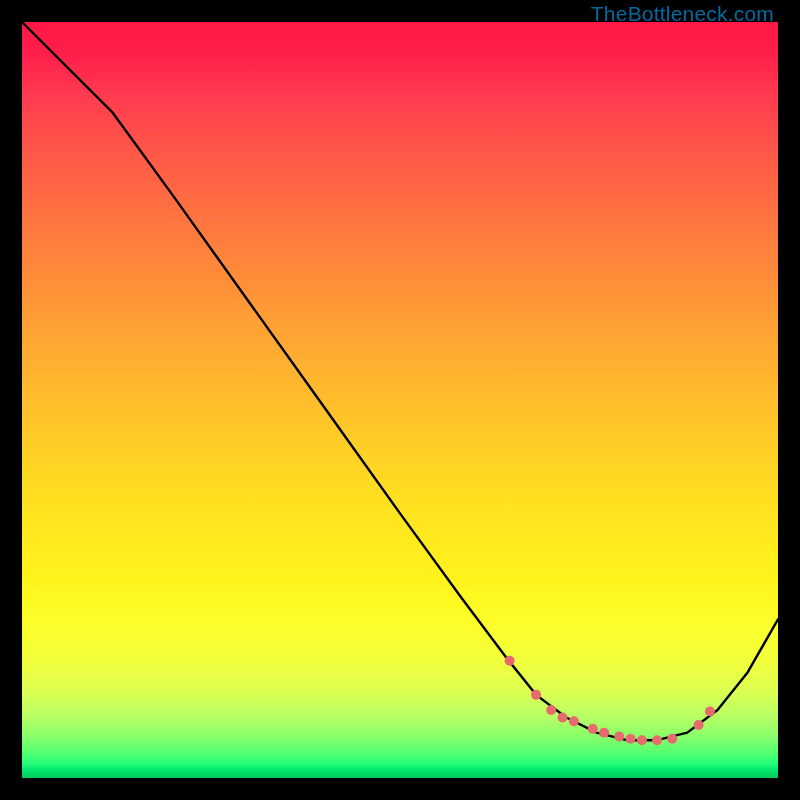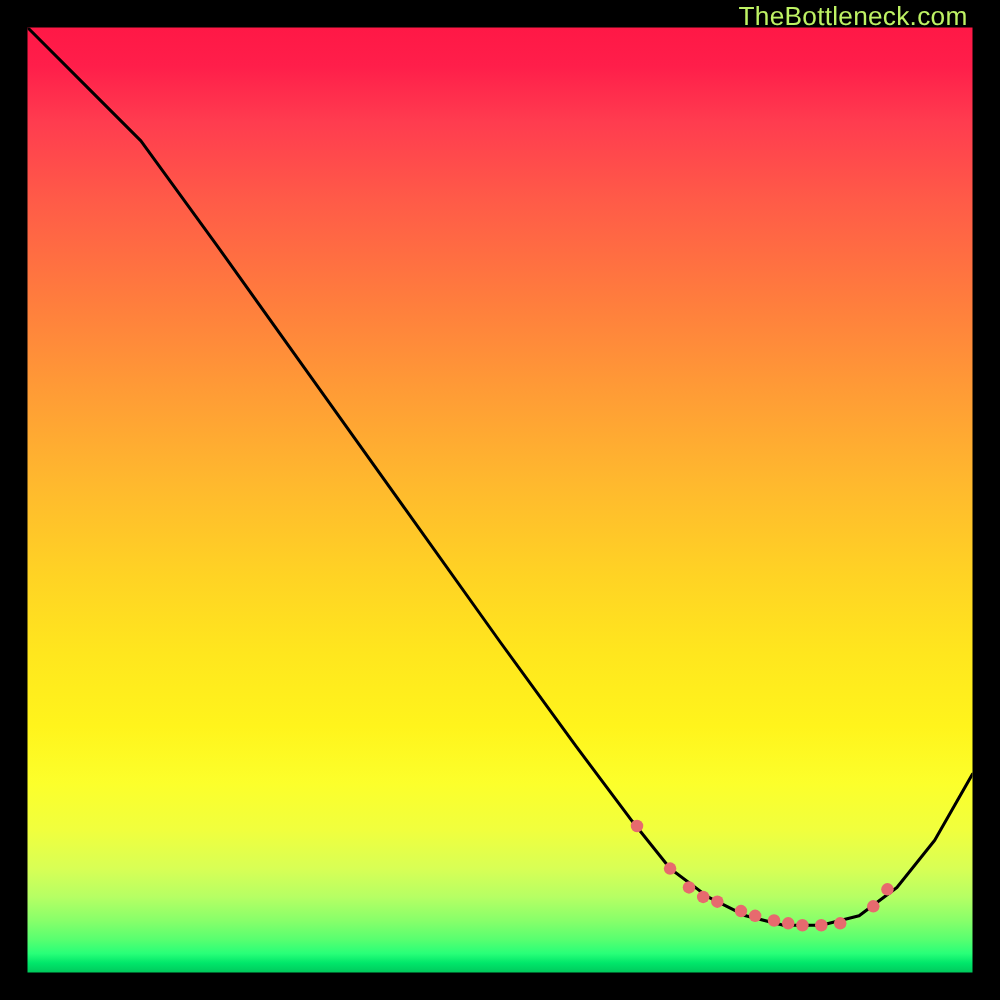--- a/index.html
+++ b/index.html
@@ -42,21 +42,21 @@
       #58ff70 96.5%,
       #28ff78 98%,
       #00e66a 99%,
       #00c95c 100%
     );
   }
   .watermark {
     position: absolute;
     top: 2px;
     right: 26px;
-    color: #bef264;
+    color: #0369a1;
     font-size: 21px;
     font-weight: 400;
     letter-spacing: 0.2px;
     z-index: 5;
   }
   svg.curve {
     position: absolute;
     left: 0;
     top: 0;
     width: 756px;

